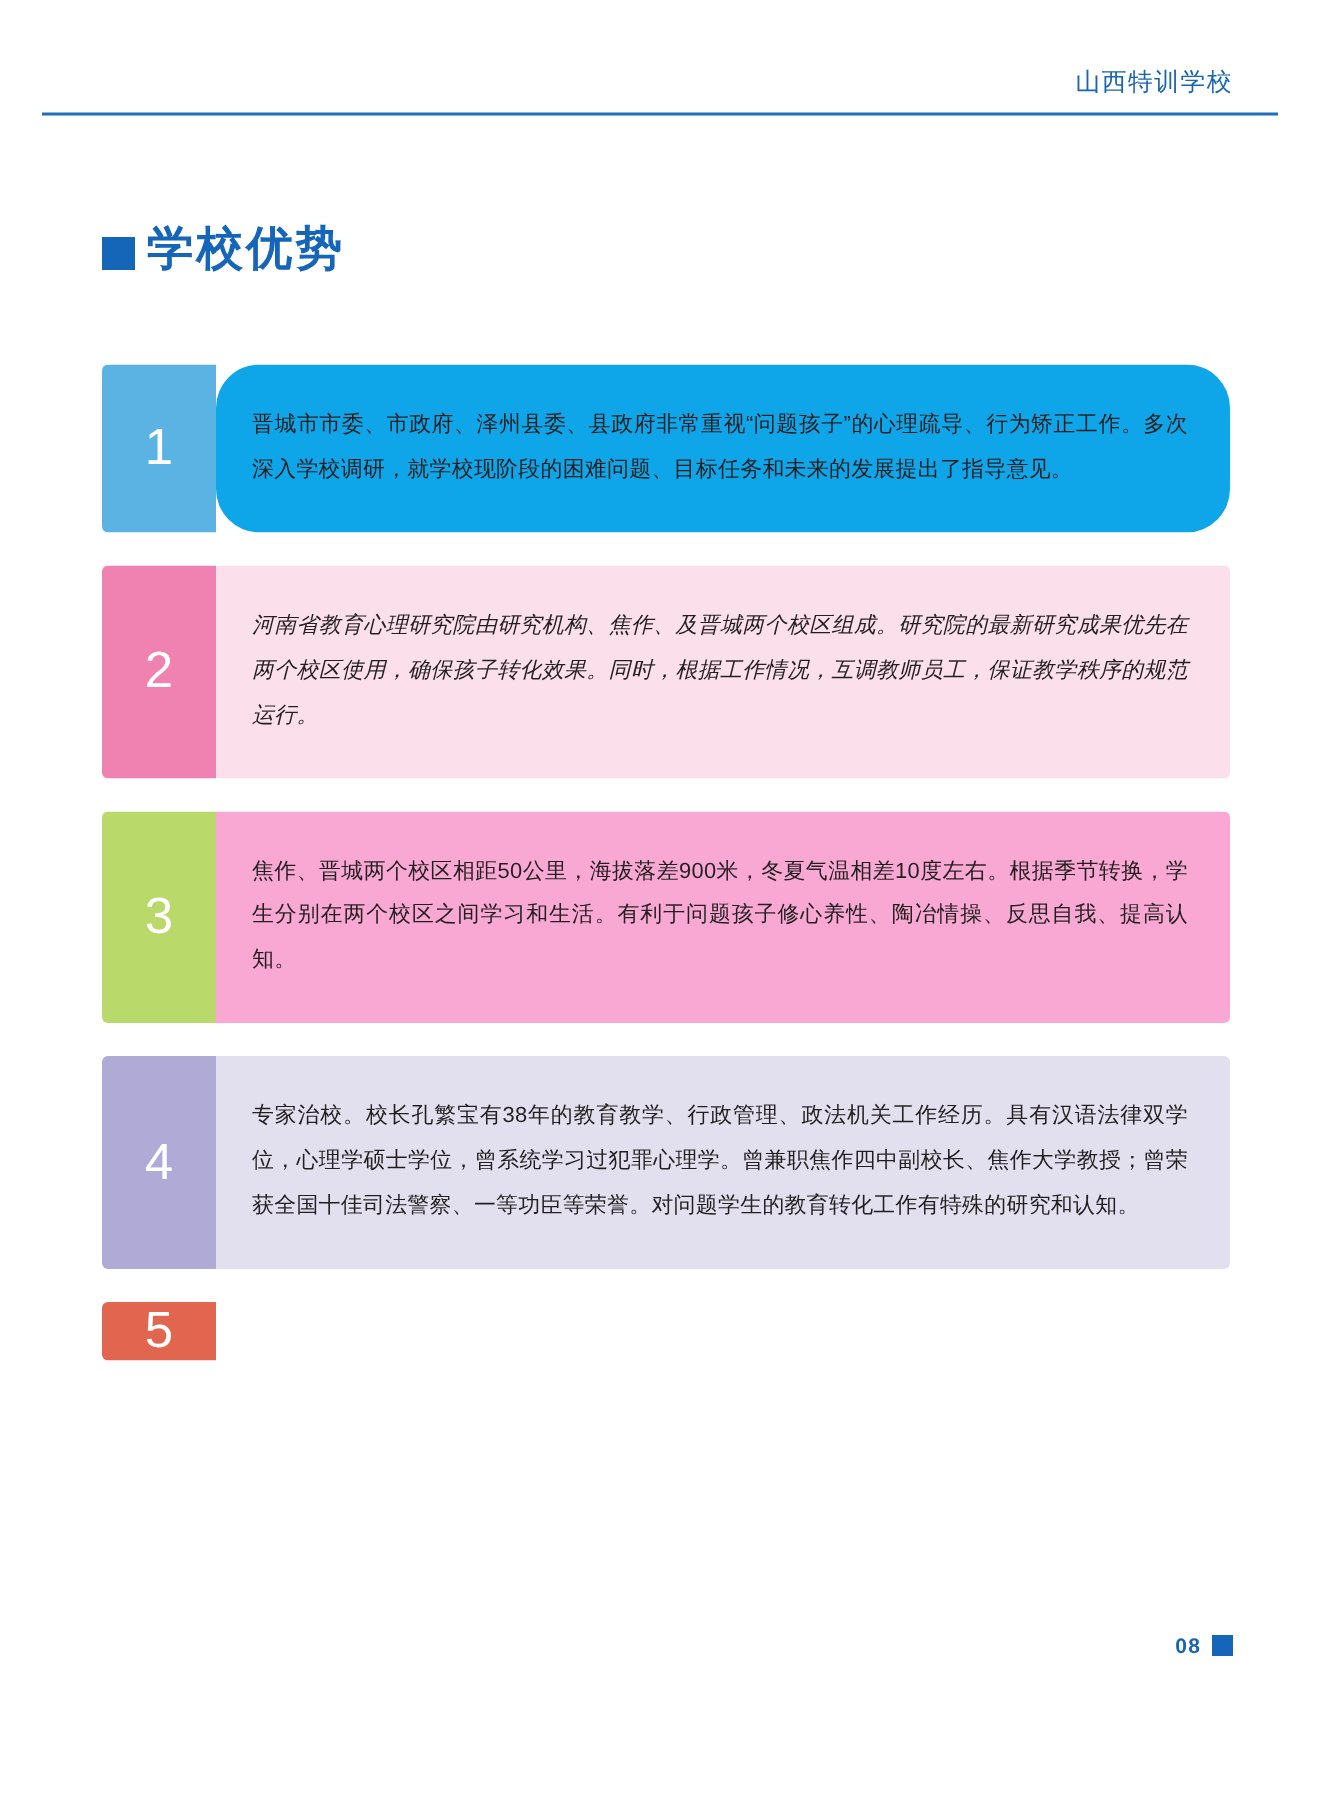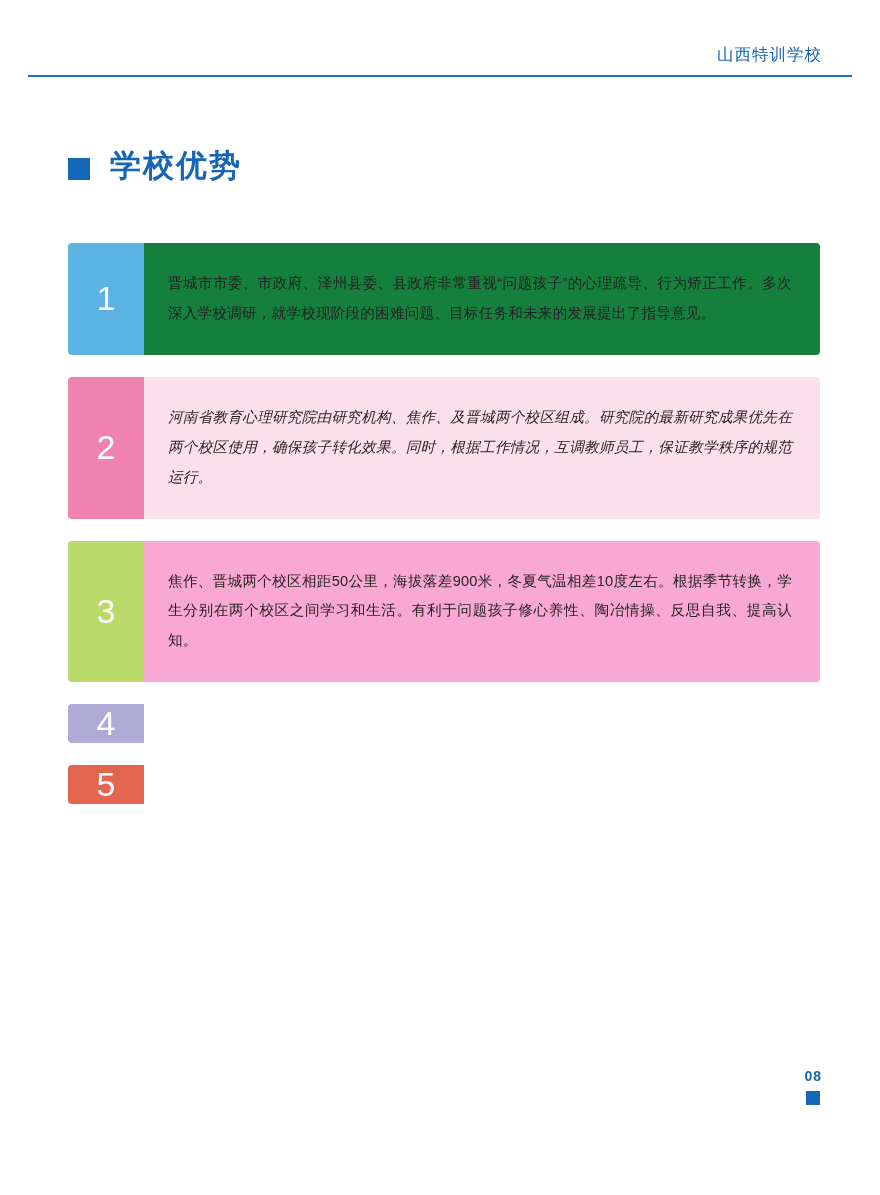--- a/index.html
+++ b/index.html
@@ -50,21 +50,21 @@
     background: #1f6fbb;
   }
 
   
   .section-title-wrap {
     position: absolute;
     left: 68px;
     top: 150px;
     display: flex;
     align-items: center;
-    gap: 20px;
+    gap: 8px;
   }
   .title-square {
     width: 22px;
     height: 22px;
     background: #1565b8;
     display: inline-block;
     margin-top: 6px;
   }
   .section-title {
     font-size: 31px;
@@ -104,21 +104,21 @@
     padding: 26px 28px 26px 24px;
     font-size: 14.6px;
     line-height: 2.05;
     color: #231f20;
     letter-spacing: 0.2px;
     text-align: justify;
   }
 
   
   .card-1 .card-num { background: #5bb3e4; }
-  .card-1 .card-body { background: #15803d; }
+  .card-1 .card-body { background: #0ea5e9; border-radius: 29px; }
   
   .card-2 .card-num { background: #ef82b0; }
   .card-2 .card-body { background: #fbdfeb; font-style: italic; }
   
   .card-3 .card-num { background: #b9d96a; }
   .card-3 .card-body { background: #f9a8d4; }
   
   .card-4 .card-num { background: #b0abd6; }
   .card-4 .card-body { background: #e2e0ef; }
   
@@ -126,21 +126,20 @@
   .card-5 .card-body { background: #f7d9d1; }
 
   
   .footer {
     position: absolute;
     right: 58px;
     bottom: 42px;
     display: flex;
     align-items: center;
     gap: 7px;
-    flex-direction: column;
   }
   .page-number {
     font-size: 14px;
     color: #1966b0;
     font-weight: bold;
     letter-spacing: 1px;
   }
   .footer-square {
     width: 14px;
     height: 14px;
@@ -175,20 +174,21 @@
       <div class="card-body">河南省教育心理研究院由研究机构、焦作、及晋城两个校区组成。研究院的最新研究成果优先在两个校区使用，确保孩子转化效果。同时，根据工作情况，互调教师员工，保证教学秩序的规范运行。</div>
     </div>
 
     <div class="card card-3">
       <div class="card-num">3</div>
       <div class="card-body">焦作、晋城两个校区相距50公里，海拔落差900米，冬夏气温相差10度左右。根据季节转换，学生分别在两个校区之间学习和生活。有利于问题孩子修心养性、陶冶情操、反思自我、提高认知。</div>
     </div>
 
     <div class="card card-4">
       <div class="card-num">4</div>
+      <div class="card-body">专家治校。校长孔繁宝有38年的教育教学、行政管理、政法机关工作经历。具有汉语法律双学位，心理学硕士学位，曾系统学习过犯罪心理学。曾兼职焦作四中副校长、焦作大学教授；曾荣获全国十佳司法警察、一等功臣等荣誉。对问题学生的教育转化工作有特殊的研究和认知。</div>
     </div>
 
     <div class="card card-5">
       <div class="card-num">5</div>
     </div>
 
   </div>
 
   <div class="footer">
     <span class="page-number">08</span>

